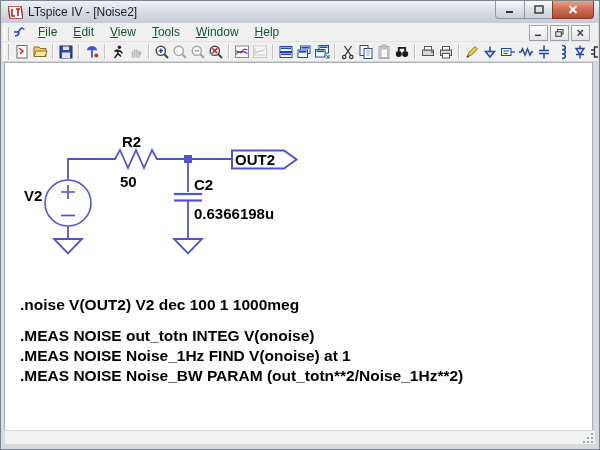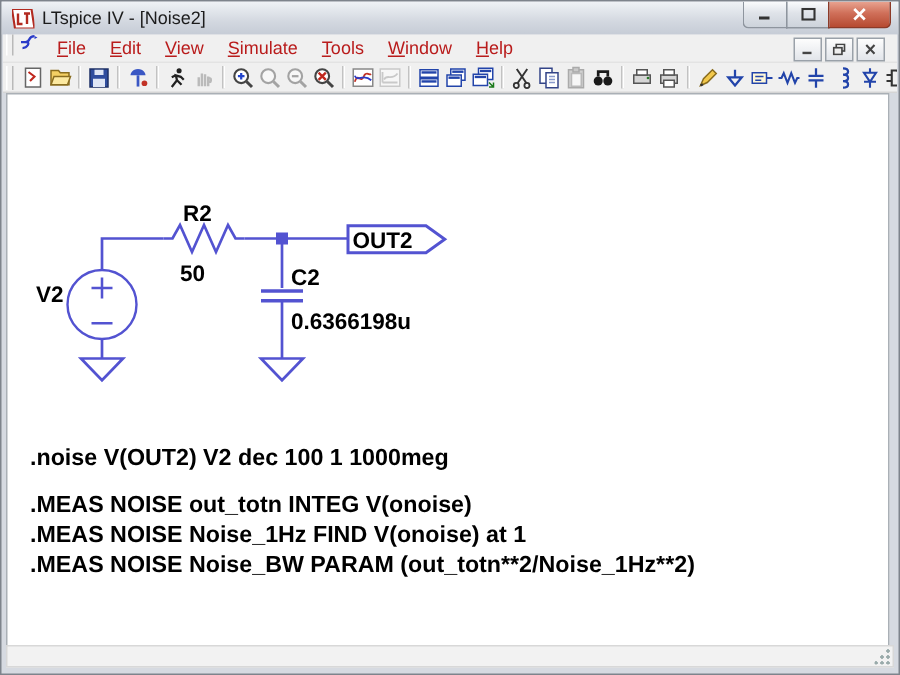--- a/index.html
+++ b/index.html
@@ -9,21 +9,21 @@
   
   .titlebar{position:absolute;left:0;top:0;right:0;height:22px;background:linear-gradient(#f0f3f6,#d3d8e0 60%,#c6ccd6);display:flex;align-items:center;padding-left:7px;font-size:12px;color:#1c1c1c;}
   .titlebar .logo{width:15px;height:13px;margin-right:5px;flex:0 0 auto;}
   .winbtns{position:absolute;right:5px;top:0;display:flex;}
   .winbtn{height:17px;border:1px solid #8e959e;border-top:none;background:linear-gradient(#fbfcfd,#dfe3e9 45%,#cdd3db);display:flex;align-items:center;justify-content:center;margin-left:-1px;}
   .winbtn.min{width:28px;border-radius:0 0 0 4px;}
   .winbtn.max{width:27px;}
   .winbtn.close{width:40px;background:linear-gradient(#e9a491,#d0705a 45%,#b64a31);border-color:#8c3a28;border-radius:0 0 4px 0;}
 
   
-  .menubar{position:absolute;left:1px;top:22px;right:1px;height:18px;background:#f0f0f0;border-bottom:1px solid #e3e3e3;display:flex;align-items:flex-start;font-size:12px;color:#b91c1c;}
+  .menubar{position:absolute;left:1px;top:22px;right:1px;height:18px;background:#f0f0f0;border-bottom:1px solid #e3e3e3;display:flex;align-items:flex-end;font-size:12px;color:#14532d;}
   .menubar .grip{width:3px;height:14px;border-left:1px solid #ffffff;border-right:1px solid #b9b9b9;margin:0 3px 0 2px;}
   .menu-items{display:flex;align-items:center;height:100%;}
   .menu-item{padding:2px 8px;cursor:default;}
   .menu-item u{text-decoration:underline;}
   .mdibtns{position:absolute;right:8px;top:2px;display:flex;gap:2px;}
   .mdibtn{width:17px;height:14px;border:1px solid #9aa1a9;background:linear-gradient(#fdfdfd,#e2e5ea);display:flex;align-items:center;justify-content:center;}
 
   
   .toolbar{position:absolute;left:1px;top:41px;right:1px;height:19px;background:#f0f0f0;border-bottom:1px solid #d5d5d5;display:flex;align-items:center;overflow:hidden;}
   .toolbar .grip{width:3px;height:16px;border-left:1px solid #ffffff;border-right:1px solid #b9b9b9;margin:0 4px 0 2px;flex:0 0 auto;}
@@ -80,21 +80,20 @@
   <div class="menubar">
     <div class="grip"></div>
     <svg width="14" height="14" viewBox="0 0 14 14" style="margin:0 3px 0 1px">
       <path d="M10 1 C5 1 8 5 4 5 H2 M4 5 C8 5 5 9 2 9 M2 5 H1" stroke="#2a3bc8" stroke-width="1.5" fill="none"></path>
       <path d="M10 1 L12 2 L10 3" fill="#2a3bc8"></path>
     </svg>
     <div class="menu-items">
         <span class="menu-item"><u>F</u>ile</span>
         <span class="menu-item"><u>E</u>dit</span>
         <span class="menu-item"><u>V</u>iew</span>
-        <span class="menu-item"><u>S</u>imulate</span>
         <span class="menu-item"><u>T</u>ools</span>
         <span class="menu-item"><u>W</u>indow</span>
         <span class="menu-item"><u>H</u>elp</span>
       </div>
     <div class="mdibtns">
       <div class="mdibtn">
         <svg width="9" height="8" viewBox="0 0 9 8">
             <rect x="1" y="5.5" width="6" height="1.6" fill="#444"></rect>
           </svg>
       </div>

